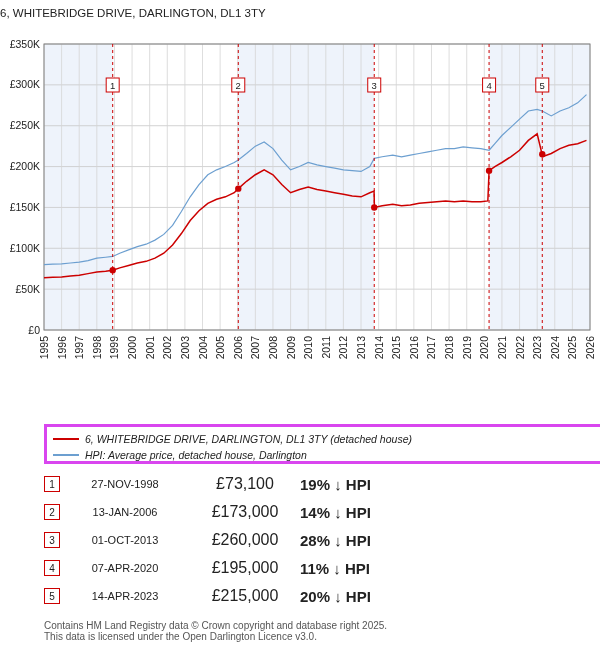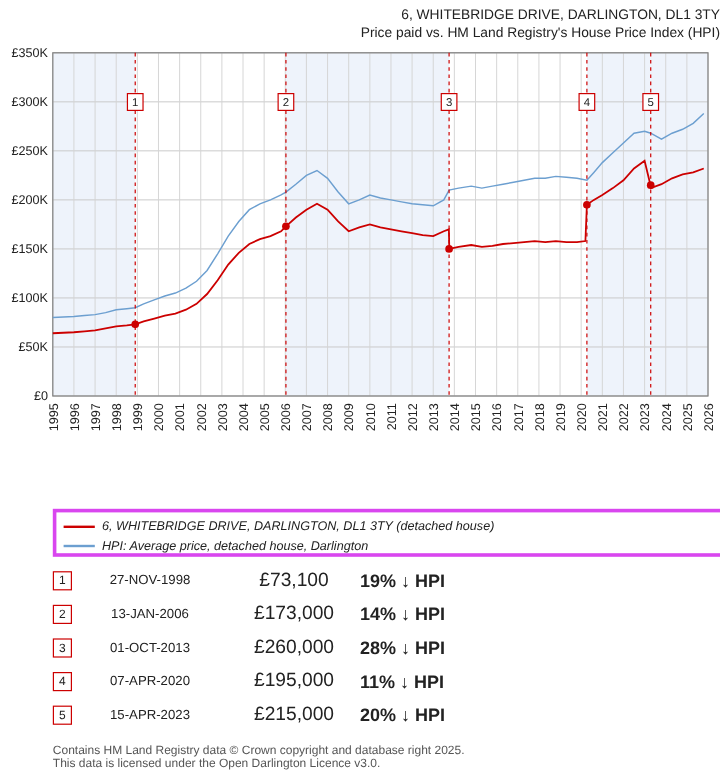--- a/index.html
+++ b/index.html
@@ -5,21 +5,21 @@
   html,body{margin:0;padding:0;}
   body{
     width:600px;height:650px;
     background:#ffffff;
     font-family:"Liberation Sans", sans-serif;
     color:#222;
     position:relative;
     overflow:hidden;
   }
   .title-block{
-    text-align:right;
+    text-align:left;
     padding-top:6px;
   }
   .title-line{
     font-size:11.5px;
     color:#222;
     line-height:15px;
   }
   #chart-wrap{
     position:absolute;
     left:0;top:36px;
@@ -102,21 +102,20 @@
     font-size:10px;
     color:#555;
     line-height:11px;
   }
 </style>
 </head>
 <body>
 
 <div class="title-block">
   <div class="title-line">6, WHITEBRIDGE DRIVE, DARLINGTON, DL1 3TY</div>
-  <div class="title-line">Price paid vs. HM Land Registry's House Price Index (HPI)</div>
 </div>
 
 <div id="chart-wrap">
   <svg id="chart-svg" width="600" height="340" viewBox="0 0 600 340">
       <rect x="44" y="8" width="546" height="286" fill="#ffffff"></rect>
       <rect x="44" y="8" width="68.69032258064676" height="286" fill="#eef3fb"></rect>
       <rect x="238.2703225806447" y="8" width="135.9716129032263" height="286" fill="#eef3fb"></rect>
       <rect x="489.07806451612873" y="8" width="53.19096774193508" height="286" fill="#eef3fb"></rect>
       <rect x="542.2690322580638" y="8" width="47.73096774193618" height="286" fill="#eef3fb"></rect>
       <line x1="44" y1="294" x2="590" y2="294" stroke="#c8c8c8" stroke-width="0.8"></line>
@@ -256,21 +255,21 @@
       <div class="sale-delta">28% ↓ HPI</div>
     </div>
     <div class="sale-row">
       <div class="sale-num">4</div>
       <div class="sale-date">07-APR-2020</div>
       <div class="sale-price">£195,000</div>
       <div class="sale-delta">11% ↓ HPI</div>
     </div>
     <div class="sale-row">
       <div class="sale-num">5</div>
-      <div class="sale-date">15-APR-2023</div>
+      <div class="sale-date">14-APR-2023</div>
       <div class="sale-price">£215,000</div>
       <div class="sale-delta">20% ↓ HPI</div>
     </div>
   </div>
 
 <div id="footer">
   <div>Contains HM Land Registry data © Crown copyright and database right 2025.</div>
   <div>This data is licensed under the Open Darlington Licence v3.0.</div>
 </div>
 

